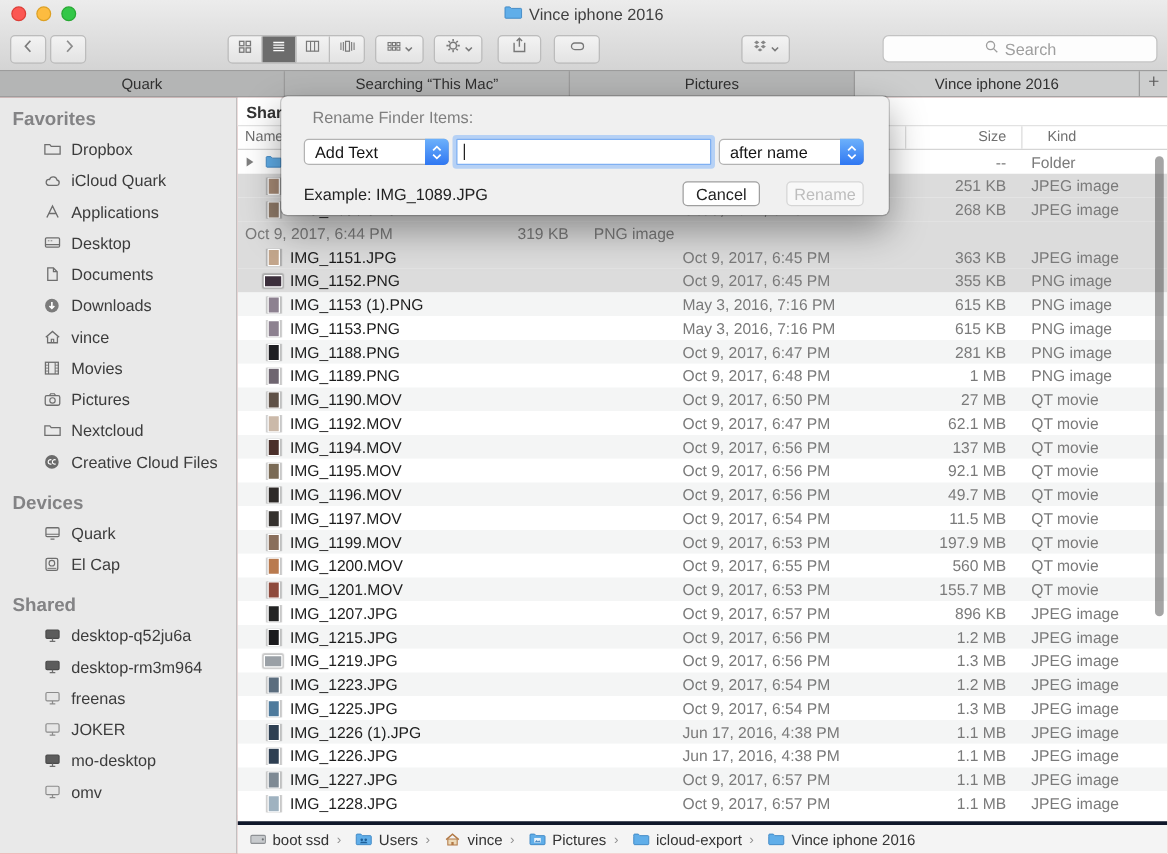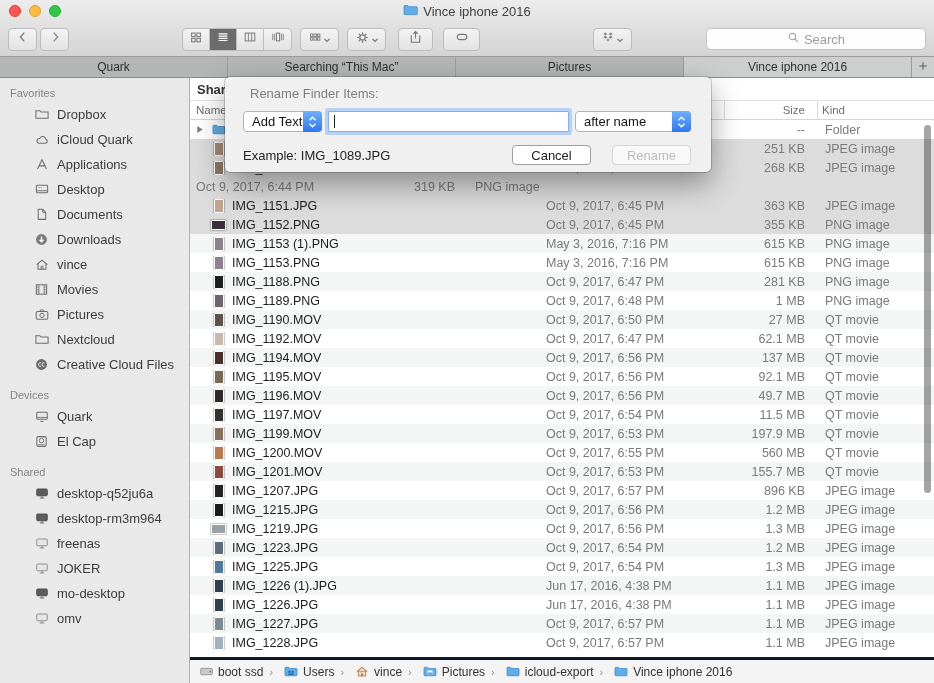--- a/index.html
+++ b/index.html
@@ -34,33 +34,33 @@
   
   .tabbar{height:22px;display:flex;background:#b5b6b6;border-top:1px solid #9c9c9c;border-bottom:1px solid #8c8c8c}
   .tabs{display:flex;flex:1}
   .tab{flex:1;display:flex;align-items:center;justify-content:center;font-size:12px;color:#303030;background:#b4b5b5;border-right:1px solid #9b9b9b;overflow:hidden;white-space:nowrap}
   .tab.active{background:#cdcece}
   .tabplus{width:22px;background:#cdcece;display:flex;align-items:center;justify-content:center}
 
   
   .content{position:absolute;top:78px;bottom:0;left:0;right:0;display:flex}
   .sidebar{width:190px;background:#e9e9e9;border-right:1px solid #b2b2b2;padding-top:6px;overflow:hidden;flex:none}
-  .secttitle{font-size:11px;font-weight:normal;color:#838385;padding:3px 0 3px 10px}
+  .secttitle{font-size:15px;font-weight:bold;color:#838385;padding:3px 0 3px 10px}
   .sect{margin-top:9px}
   .sect.first{margin-top:0}
   .sitem{height:25px;display:flex;align-items:center;padding-left:33px;gap:7px;font-size:13px;color:#3c3c3c;white-space:nowrap}
   .sicon{width:17px;height:17px;display:flex;align-items:center;justify-content:center;flex:none}
 
   .main{flex:1;position:relative;background:#fff;display:flex;flex-direction:column;overflow:hidden}
   .banner{height:23px;display:flex;align-items:center;padding-left:7px;font-size:13px;font-weight:bold;color:#333;background:#fff;border-bottom:1px solid #e2e2e2;flex:none}
   .lheader{height:19px;display:flex;font-size:11.5px;color:#6f6f6f;border-bottom:1px solid #d5d5d5;flex:none}
   .h-name{width:350px;display:flex;align-items:center;padding-left:6px}
   .h-date{width:184px;display:flex;align-items:center;padding-left:6px;border-left:1px solid #dcdcdc}
   .h-size{width:93px;display:flex;align-items:center;justify-content:flex-end;padding-right:12px;border-left:1px solid #dcdcdc}
-  .h-kind{flex:1;display:flex;align-items:center;padding-left:4px;border-left:1px solid #dcdcdc}
+  .h-kind{flex:1;display:flex;align-items:center;padding-left:20px;border-left:1px solid #dcdcdc}
 
   .rows{flex:1;overflow:hidden}
   .row{height:19px;display:flex;align-items:center;font-size:12.5px;background:#fff}
   .row.stripe{background:#f4f5f5}
   .row.selected{background:#dcdcdc}
   .c-name{width:350px;display:flex;align-items:center;padding-left:4px;gap:5px;color:#1d1d1d;overflow:hidden;white-space:nowrap}
   .disc{width:11px;display:flex;justify-content:center;visibility:hidden;flex:none}
   .row.folder .disc{visibility:visible}
   .thumbbox{width:17px;display:flex;justify-content:center;flex:none}
   .thumb{width:10px;height:14px;border-radius:1px;border:1px solid #fff;box-shadow:0 0 1px 1px rgba(0,0,0,.22)}
@@ -76,27 +76,27 @@
   .pitem:first-of-type .psep{display:none}
   .picon{width:16px;height:16px;display:flex;align-items:center;justify-content:center;flex:none}
 
   .scrollbar{position:absolute;right:3px;top:47px;width:7px;height:368px;background:rgba(40,40,40,.42);border-radius:4px;z-index:5}
 
   
   .dialog{position:absolute;left:225px;top:77px;width:486px;height:95px;background:#f0f0f0;border-radius:5px;box-shadow:0 0 0 1px rgba(0,0,0,.18),0 12px 30px rgba(0,0,0,.38);z-index:40}
   .dtitle{font-size:13px;color:#7e7e7e;padding:9px 0 0 25px}
   .dcontrols{display:flex;align-items:center;margin-top:10px;padding:0 20px 0 18px;gap:6px}
   .popup{height:21px;background:#fff;border:1px solid #b3b3b3;border-radius:4px;display:flex;align-items:center;position:relative;font-size:13px;color:#141414;padding-left:8px}
-  .pop1{width:79px}.pop2{width:116px}
+  .pop1{width:116px}.pop2{width:116px}
   .popup .cap{position:absolute;right:-1px;top:-1px;bottom:-1px;width:19px;background:linear-gradient(#6db1fb,#2f77f2);border-radius:0 4px 4px 0;display:flex;align-items:center;justify-content:center}
   .dfield{flex:1;height:21px;background:#fff;border:1px solid #7fb0f2;border-radius:1px;box-shadow:0 0 0 3px rgba(110,170,250,.45);display:flex;align-items:center}
   .caret{width:1px;height:13px;background:#222;margin-left:5px}
   .dbottom{display:flex;align-items:center;margin-top:13px;padding:0 20px 0 18px}
   .example{font-size:13px;color:#222;flex:1}
-  .btn{height:20px;width:79px;border-radius:4px;font-size:13px;display:flex;align-items:center;justify-content:center}
+  .btn{height:20px;width:62px;border-radius:4px;font-size:13px;display:flex;align-items:center;justify-content:center}
   .btn.cancel{background:#fff;border:1px solid #9f9f9f;color:#222}
   .btn.rename{background:#f8f8f8;border:1px solid #d5d5d5;color:#bdbdbd;margin-left:21px}
 </style>
 </head>
 <body>
 
 <div class="window">
 
   <div class="chrome">
     <div class="titlebar">

